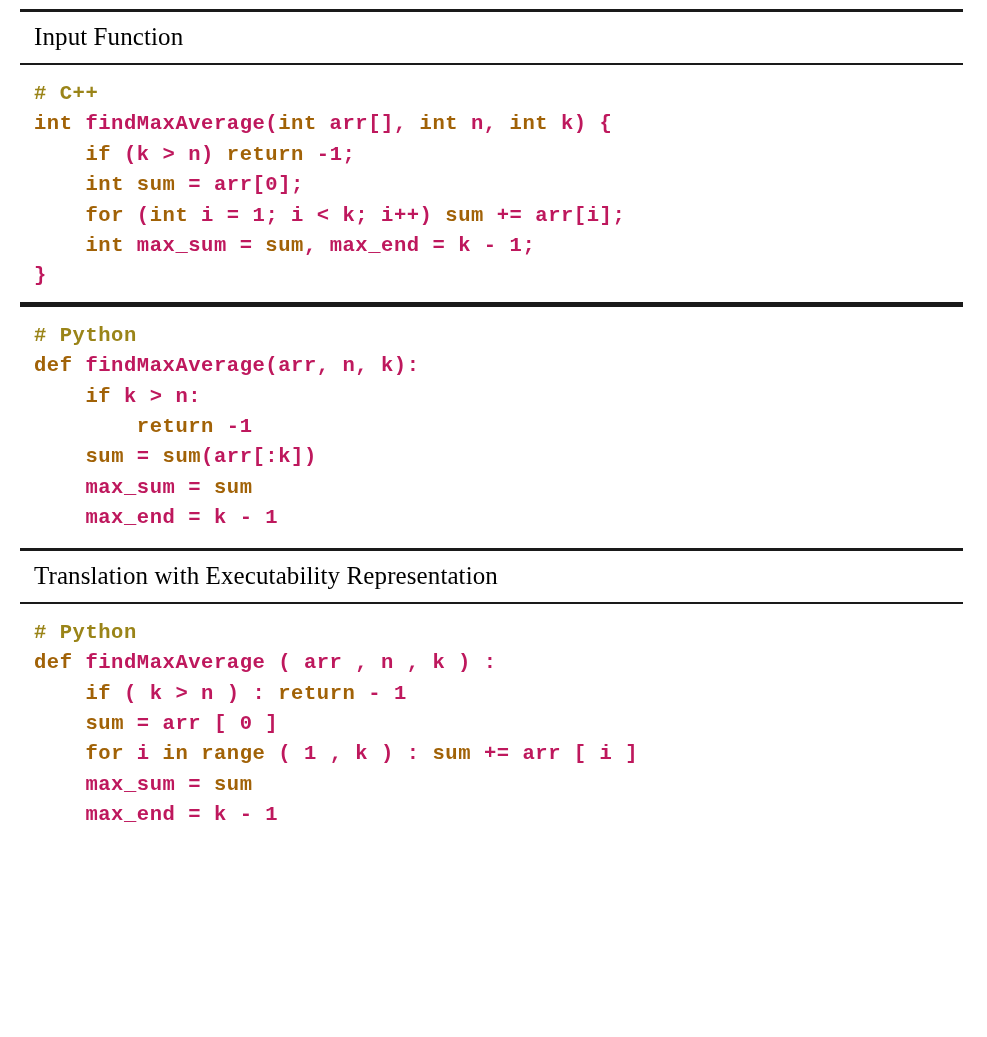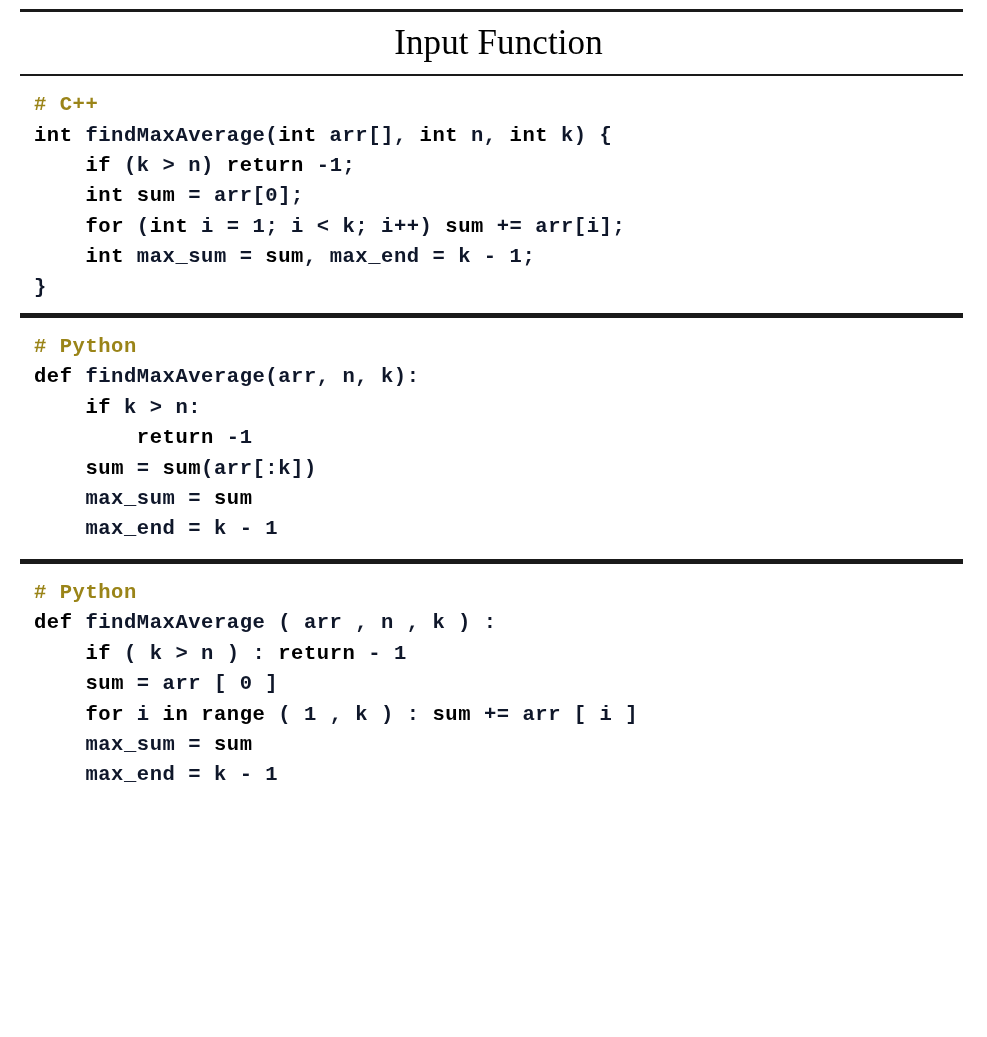--- a/index.html
+++ b/index.html
@@ -39,53 +39,52 @@
   .rule-top {
     border-top: 3px solid #1a1a1a;
     margin-top: 9px;
   }
   .rule-mid {
     border-top: 2px solid #1a1a1a;
   }
 
   .section-title {
     font-family: "Liberation Serif", serif;
-    font-size: 35px;
+    font-size: 25px;
     line-height: 1.12;
     color: #000000;
     padding: 11px 0 12px 14px;
     white-space: nowrap;
     letter-spacing: 0.1px;
-    text-align: center;
   }
 
   .code-block {
     font-family: "Liberation Mono", monospace;
     font-size: 20.5px;
     line-height: 30.4px;
     color: #000000;
     white-space: pre;
     padding: 14px 0 12px 14px;
     letter-spacing: 0.55px;
     font-weight: 700;
   }
 
   .code-line {
     white-space: pre;
     min-height: 30.4px;
   }
 
   .kw {
-    color: #000000;
+    color: #a16207;
   }
   .cm {
     color: #9a8418;
   }
   .pl {
-    color: #0f172a;
+    color: #be185d;
   }
 
   .sec-1 .code-block { padding-bottom: 10px; }
   .sec-2 .code-block { padding-bottom: 14px; }
   .sec-3 .code-block { padding-bottom: 0; }
 
   .sec-2 .rule-top { margin-top: 0; }
   .sec-3 .rule-top { margin-top: 0; }
 </style>
 </head>
@@ -102,18 +101,19 @@
     </div>
 
     <div class="sec-2">
       <hr class="rule rule-top">
       <hr class="rule rule-mid">
       <div class="code-block"><div class="code-line"><span class="cm"># Python</span></div><div class="code-line"><span class="kw">def</span><span class="pl"> findMaxAverage(arr, n, k):</span></div><div class="code-line"><span class="pl">    </span><span class="kw">if</span><span class="pl"> k &gt; n:</span></div><div class="code-line"><span class="pl">        </span><span class="kw">return</span><span class="pl"> -1</span></div><div class="code-line"><span class="pl">    </span><span class="kw">sum</span><span class="pl"> = </span><span class="kw">sum</span><span class="pl">(arr[:k])</span></div><div class="code-line"><span class="pl">    max_sum = </span><span class="kw">sum</span></div><div class="code-line"><span class="pl">    max_end = k - 1</span></div></div>
     </div>
 
     <div class="sec-3">
       <hr class="rule rule-top">
+      <div class="section-title">Translation with Executability Representation</div>
       <hr class="rule rule-mid">
       <div class="code-block"><div class="code-line"><span class="cm"># Python</span></div><div class="code-line"><span class="kw">def</span><span class="pl"> findMaxAverage ( arr , n , k ) :</span></div><div class="code-line"><span class="pl">    </span><span class="kw">if</span><span class="pl"> ( k &gt; n ) : </span><span class="kw">return</span><span class="pl"> - 1</span></div><div class="code-line"><span class="pl">    </span><span class="kw">sum</span><span class="pl"> = arr [ 0 ]</span></div><div class="code-line"><span class="pl">    </span><span class="kw">for</span><span class="pl"> i </span><span class="kw">in</span><span class="pl"> </span><span class="kw">range</span><span class="pl"> ( 1 , k ) : </span><span class="kw">sum</span><span class="pl"> += arr [ i ]</span></div><div class="code-line"><span class="pl">    max_sum = </span><span class="kw">sum</span></div><div class="code-line"><span class="pl">    max_end = k - 1</span></div></div>
     </div>
 
   </div>
 </div>
 
 </body></html>

